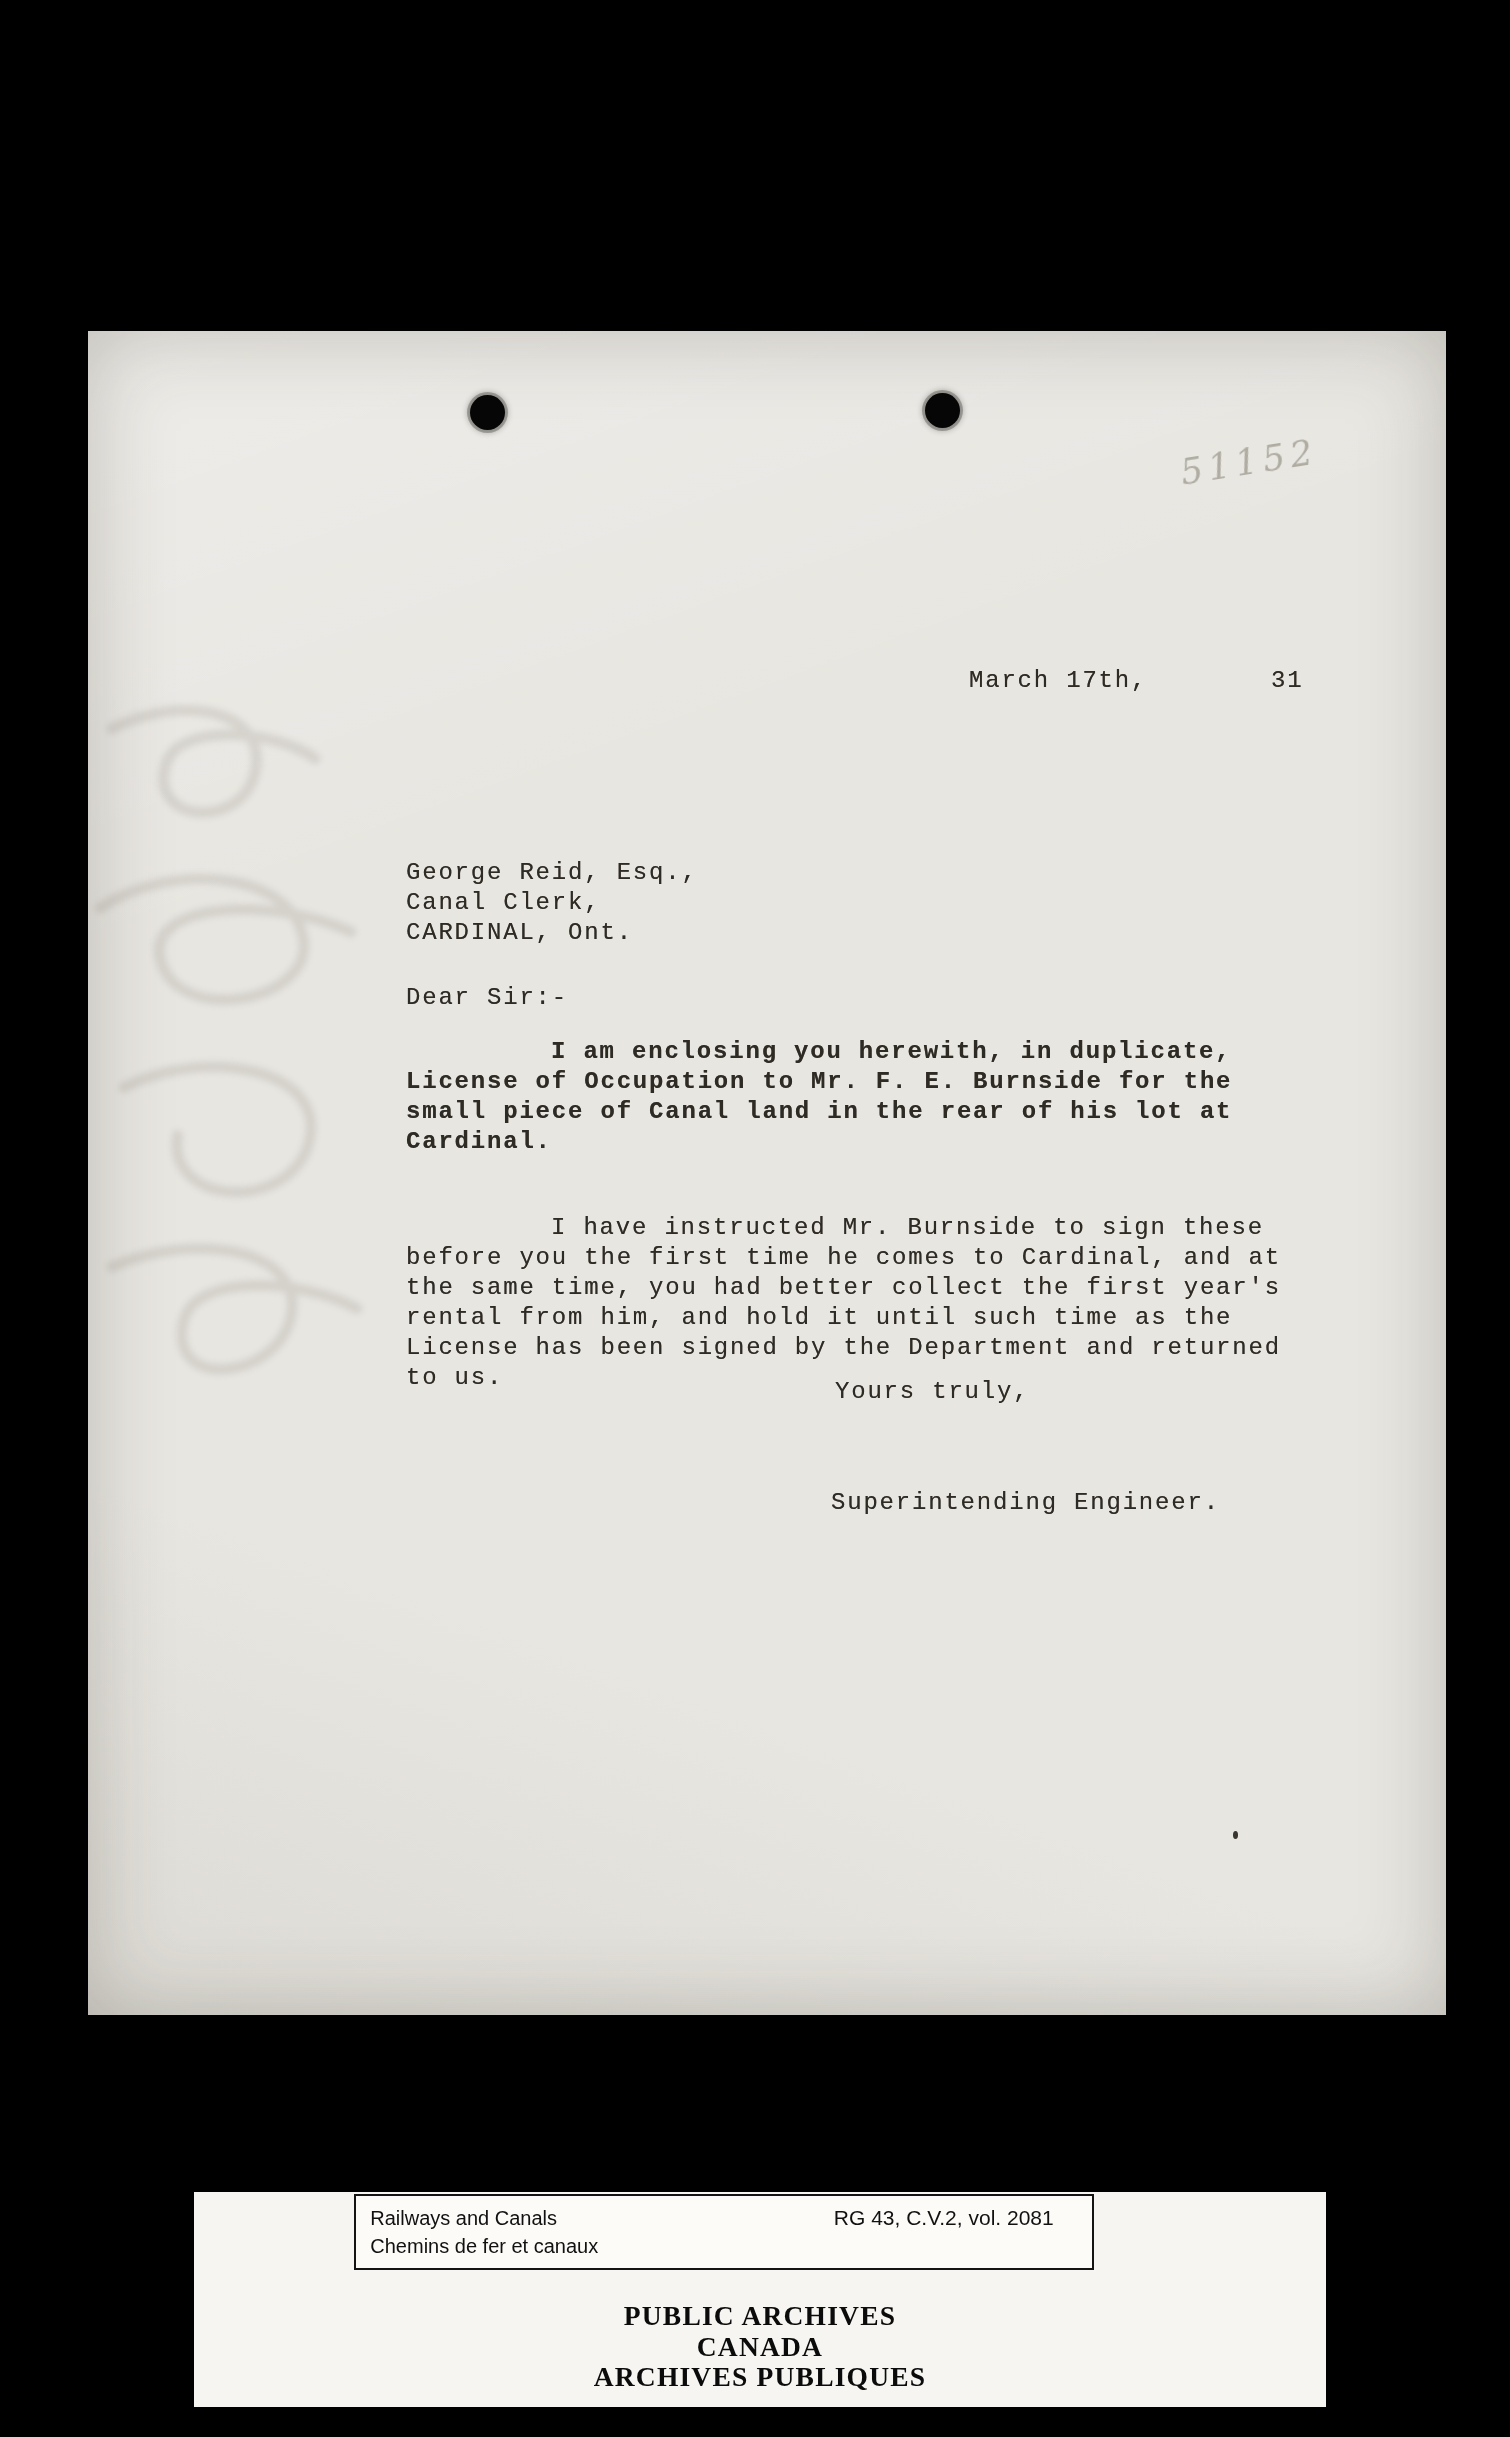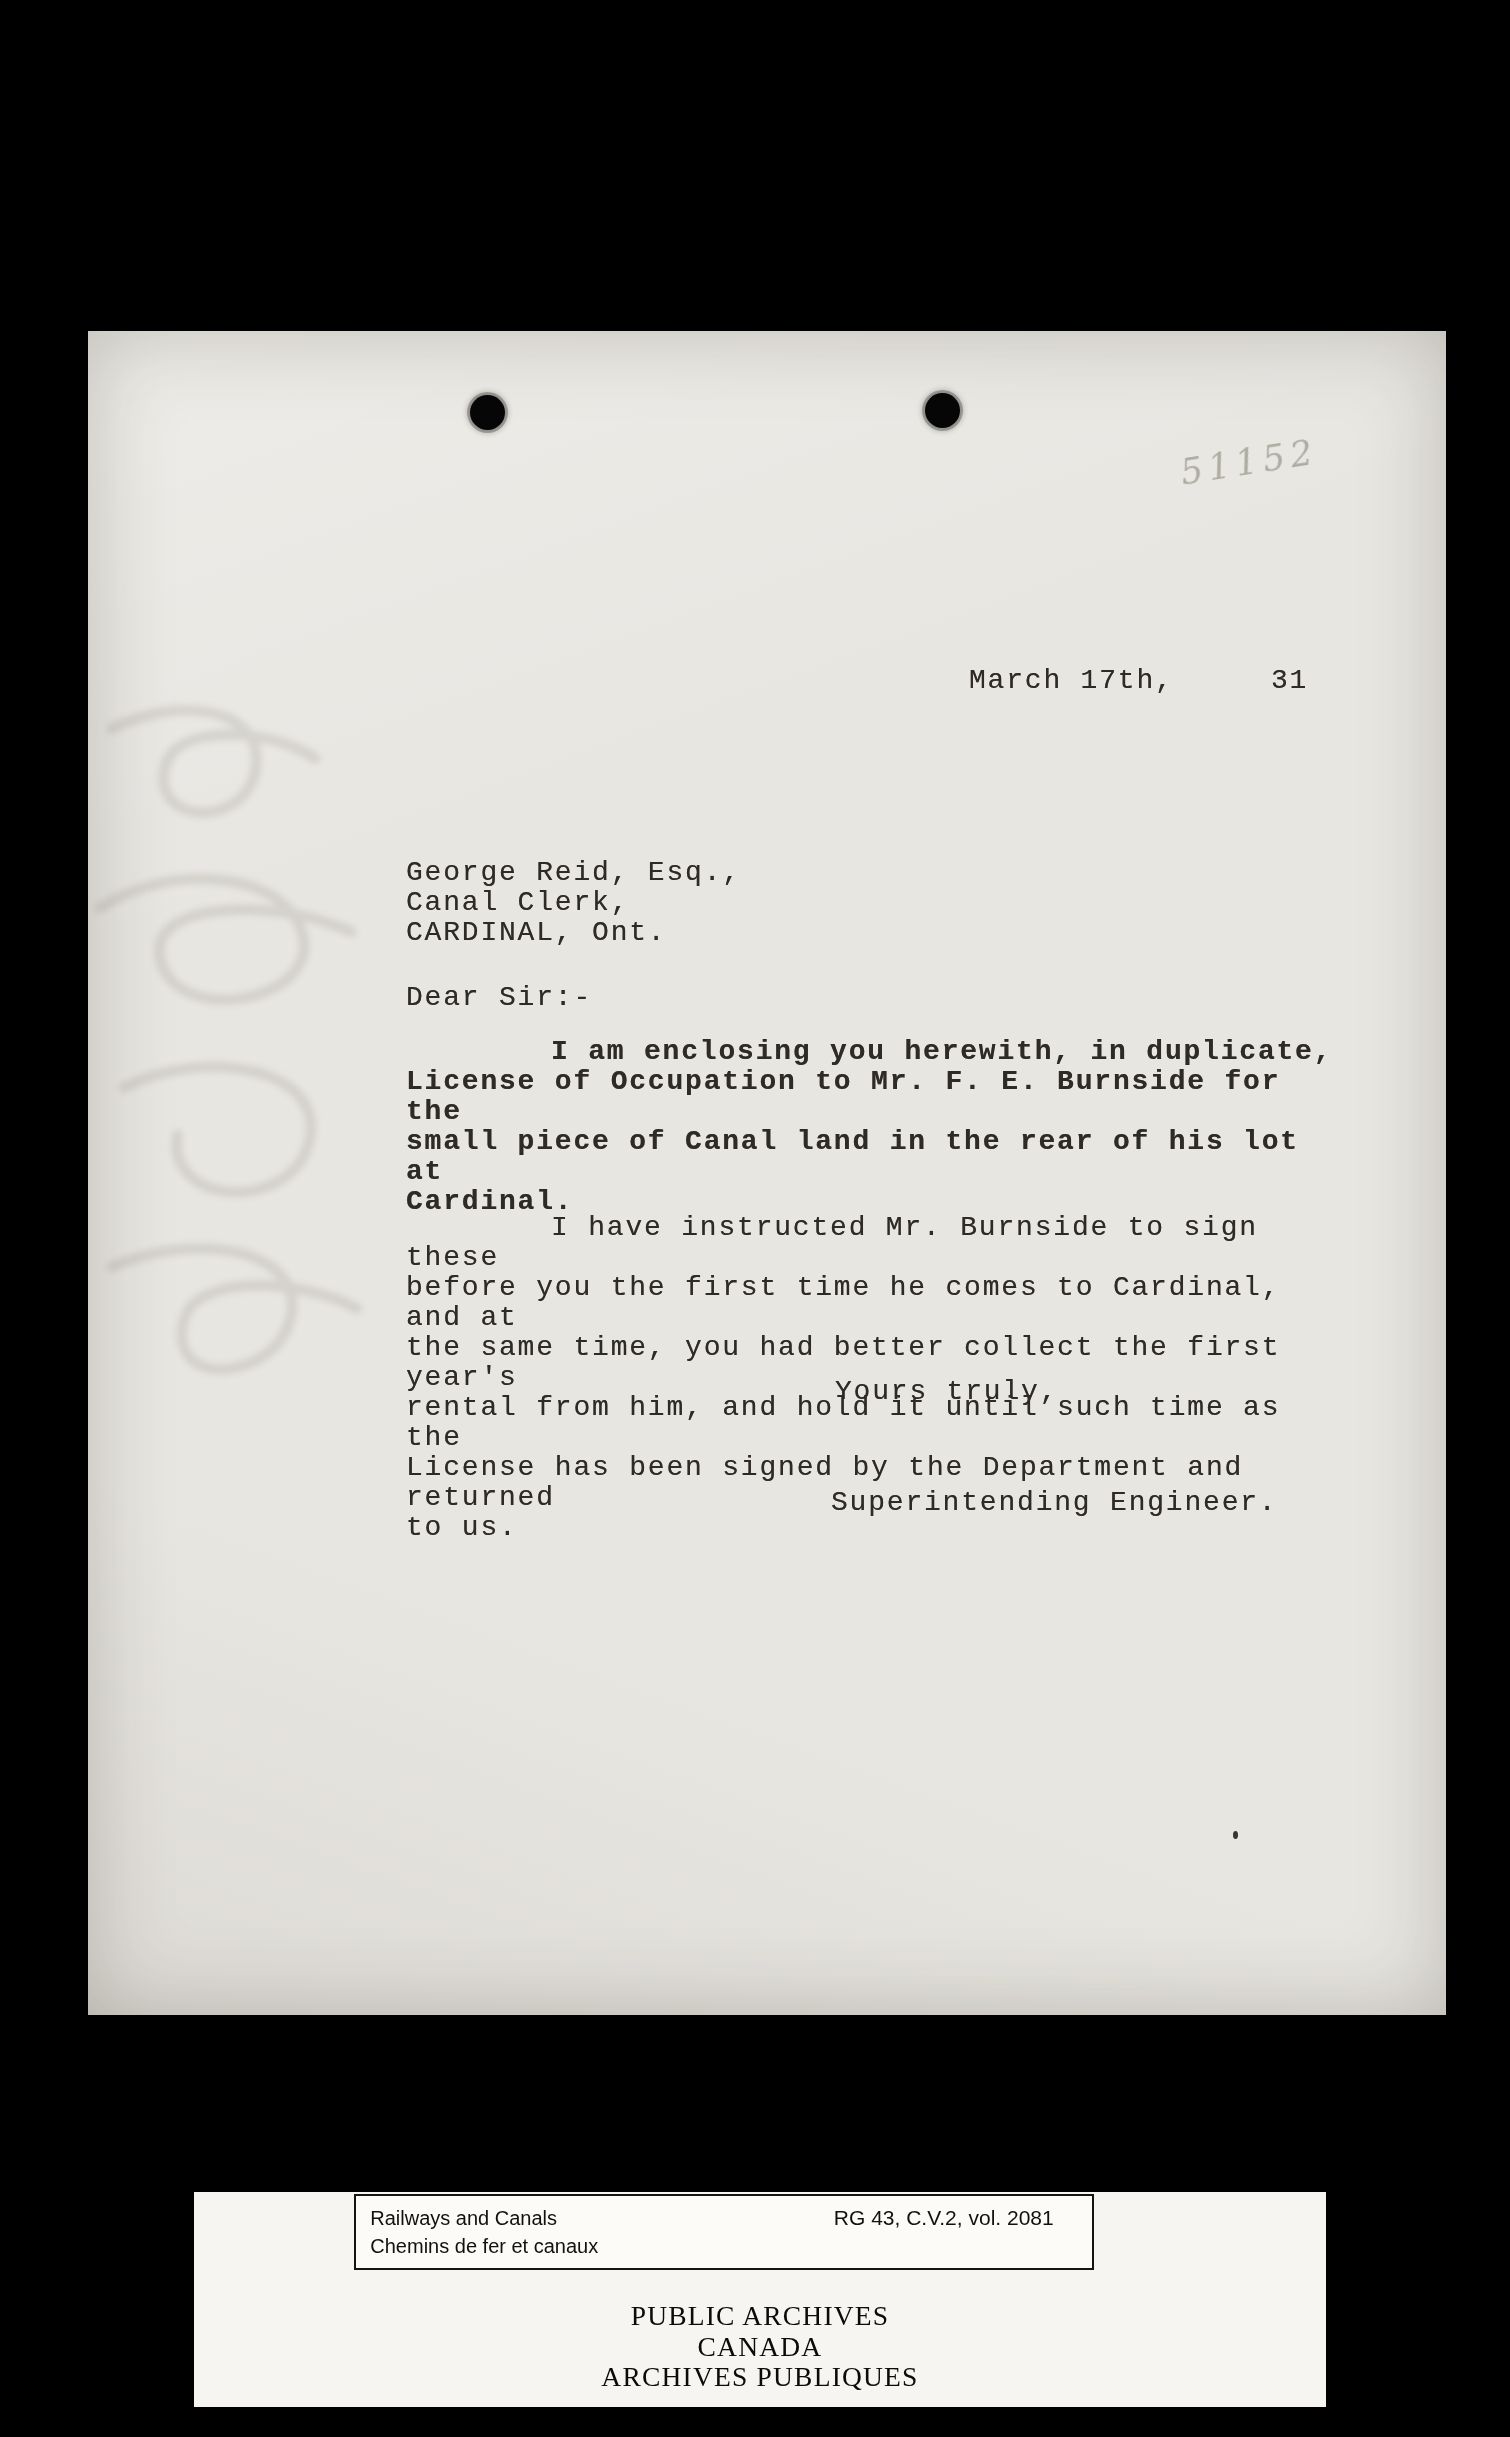--- a/index.html
+++ b/index.html
@@ -24,21 +24,21 @@
   .hole-1{left:382px;top:64px;}
   .hole-2{left:837px;top:62px;}
   .stamp{
     position:absolute;left:1092px;top:111px;
     font-family:"DejaVu Serif", serif;font-style:italic;
     font-size:35px;letter-spacing:5.4px;color:rgba(128,124,110,0.55);
     transform:rotate(-9deg);filter:blur(0.7px);
   }
   .typed{
     position:absolute;color:#2e2a24;
-    font-size:28px;letter-spacing:1.8px;line-height:30px;
+    font-size:24px;letter-spacing:1.8px;line-height:30px;
     white-space:pre-wrap;
     text-shadow:0 0 0.6px rgba(46,42,36,0.55);
   }
   .para{width:932px;text-indent:145px;}
   .date-line-date{left:881px;top:335px;}
   .date-line-year{left:1183px;top:335px;}
   .recipient{left:318px;top:527px;}
   .salutation{left:318px;top:652px;}
   .paragraph-1{left:318px;top:706px;font-weight:bold;}
   .paragraph-2{left:318px;top:846px;margin-top:36px;}
@@ -55,21 +55,21 @@
   }
   .ref-box{
     position:absolute;left:160px;top:2.4px;width:740px;height:76px;
     border:2.4px solid #141414;background:#fcfbf8;box-sizing:border-box;
     display:flex;align-items:flex-start;padding:7.2px 14.3px;
   }
   .ref-left{font-size:20px;line-height:28px;}
   .ref-right{margin-left:auto;font-size:21px;padding-right:24px;padding-top:2.4px;font-weight:bold;font-weight:500;}
   .institution{
     position:absolute;left:0;right:0;top:109px;text-align:center;
-    font-family:"Liberation Serif", serif;font-weight:normal;
+    font-family:"Liberation Serif", serif;font-weight:bold;
     font-size:27.5px;line-height:30.5px;letter-spacing:1.2px;color:#0b0b0b;
   }
 </style>
 </head>
 <body>
 
 <div class="stage">
 
   <div class="paper">
 

